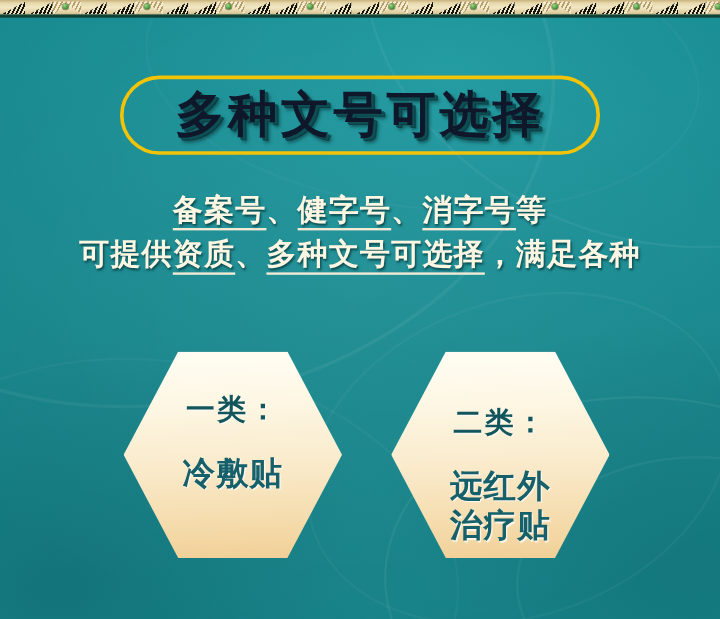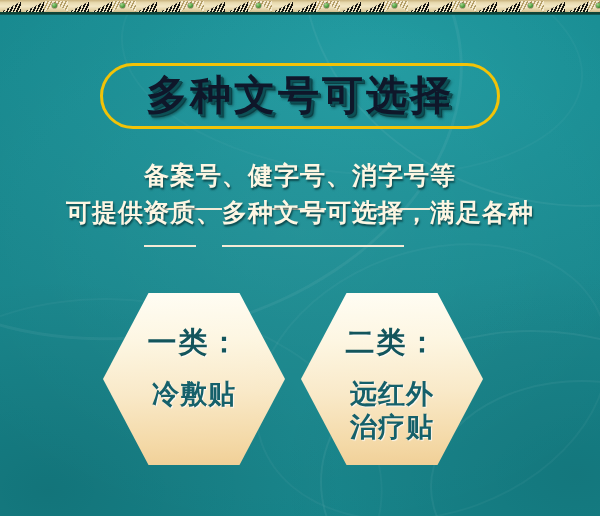--- a/index.html
+++ b/index.html
@@ -164,21 +164,21 @@
     font-weight: bold;
     color: #fdf6e3;
     line-height: 37px;
     letter-spacing: 1px;
     text-shadow: 1px 2px 2px rgba(3,45,50,0.75);
     white-space: nowrap;
   }
   .desc-line { display: block; }
   .u {
     border-bottom: 2px solid #f3ead6;
-    padding-bottom: 19px;
+    padding-bottom: 1px;
   }
 
   
   .hex {
     position: absolute;
     width: 182px;
     height: 172px;
     clip-path: polygon(25% 0%, 75% 0%, 100% 50%, 75% 100%, 25% 100%, 0% 50%);
     background: linear-gradient(178deg,
         #fffdf4 0%,
@@ -186,26 +186,26 @@
         #f9e9c8 58%,
         #f4d9a7 86%,
         #f0cf96 100%);
     filter: drop-shadow(2px 4px 4px rgba(2,38,42,0.45));
     display: flex;
     flex-direction: column;
     align-items: center;
     justify-content: flex-start;
   }
   .hex.left  { left: 103px; top: 293px; }
-  .hex.right { left: 301px; top: 293px; }
+  .hex.right { left: 326px; top: 293px; justify-content: center; }
 
   .hex-title {
     margin-top: 31px;
     font-family: "Liberation Serif", "DejaVu Serif", serif;
-    font-size: 29px;
+    font-size: 24px;
     font-weight: bold;
     color: #13555c;
     letter-spacing: 2px;
     line-height: 36px;
     text-shadow: 1px 1px 1px rgba(255,255,255,0.85);
     white-space: nowrap;
   }
   .hex-body {
     margin-top: 18px;
     font-family: "Liberation Serif", "DejaVu Serif", serif;

